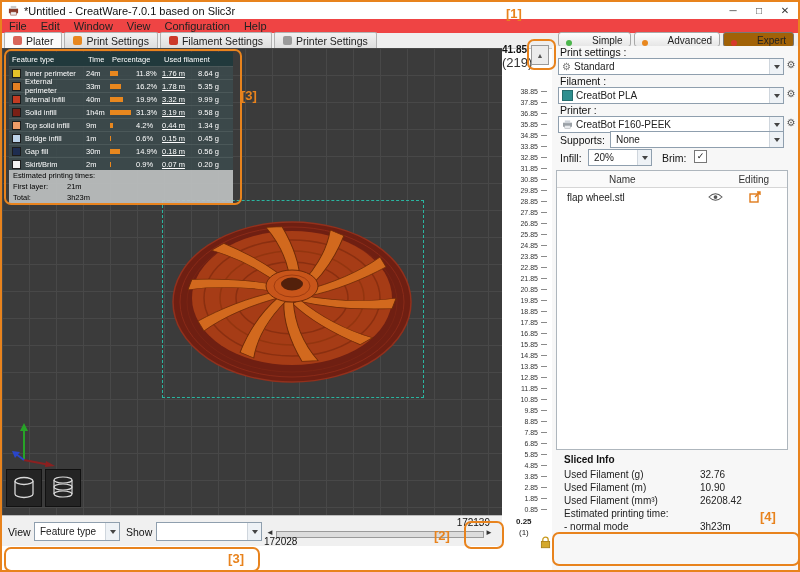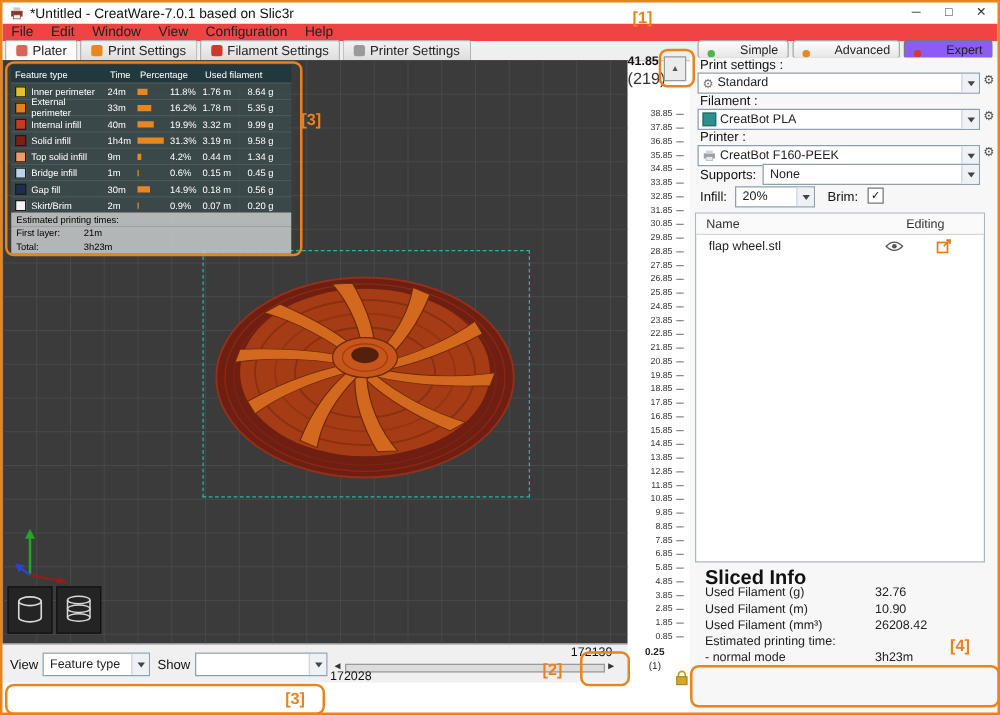--- a/index.html
+++ b/index.html
@@ -19,42 +19,42 @@
 
   .tabstrip{position:absolute;left:2px;top:33px;right:2px;height:15px;background:#efefef;border-bottom:1px solid #c9c9c9;display:flex;align-items:flex-end;}
   .tab{display:flex;align-items:center;gap:4px;height:15px;padding:0 8px;font-size:10.5px;
        border:1px solid #b2b2b2;border-bottom:none;background:linear-gradient(#f2f2f2,#dedede);
        margin-left:2px;border-radius:2px 2px 0 0;white-space:nowrap;}
   .tab.active{background:#fbfbfb;}
   .tab-icon{width:9px;height:9px;border-radius:2px;flex:0 0 auto;}
   .modes{margin-left:auto;display:flex;gap:3px;align-items:center;padding-right:4px;margin-bottom:1px;}
   .mode-btn{display:flex;align-items:flex-end;gap:20px;font-size:10px;border:1px solid #a8a8a8;border-radius:3px;
             background:linear-gradient(#fdfdfd,#e6e6e6);padding:0 7px;height:13px;white-space:nowrap;}
-  .mode-btn.active{background:#8b5cf6;border-color:#777;}
+  .mode-btn.active{background:#a16207;border-color:#777;}
   .mode-dot{width:6px;height:6px;border-radius:50%;flex:0 0 auto;}
 
   
   .viewport{position:absolute;left:2px;top:48px;width:500px;height:467px;background:#3b3b3b;
     background-image:linear-gradient(#484848 1px,transparent 1px),linear-gradient(90deg,#484848 1px,transparent 1px);
     background-size:27px 27px;overflow:hidden;}
   .sel-rect{position:absolute;left:160px;top:152px;width:260px;height:196px;border:1px dashed #2ab5a0;}
   .model{position:absolute;left:166px;top:158px;width:248px;height:184px;}
   .axes{position:absolute;left:8px;top:374px;width:46px;height:46px;}
   .cyl-btns{position:absolute;left:4px;top:421px;display:flex;gap:3px;}
   .cyl-btn{width:34px;height:36px;background:#242424;border:1px solid #111;display:flex;align-items:center;justify-content:center;}
 
   
   .legend{position:absolute;left:7px;top:4px;width:224px;font-size:7.5px;color:#fff;}
   .legend-header{display:flex;align-items:center;background:#21393c;height:14px;}
   .lh{display:inline-block;}
   .lh0{width:76px;padding-left:3px;}.lh1{width:24px;}.lh2{width:52px;}.lh3{width:66px;}
   .legend-row{display:flex;align-items:center;height:12px;background:rgba(60,74,77,0.9);border-top:1px solid rgba(95,108,108,0.45);padding-left:3px;}
   .swatch{width:7px;height:7px;border:1px solid #1c1c1c;margin-right:4px;flex:0 0 auto;}
   .lc-name{width:61px;}.lc-time{width:24px;}.lc-bar{width:26px;display:flex;align-items:center;}
-  .lc-pct{width:26px;}.lc-len{width:36px;}.lc-wt{width:28px;}
+  .lc-pct{width:26px;}.lc-len{width:36px;text-decoration:underline;}.lc-wt{width:28px;}
   .bar{display:inline-block;height:5px;background:#e8871e;}
   .est-title,.est-row{display:flex;align-items:center;background:rgba(190,193,193,0.92);color:#000;height:11px;padding-left:4px;}
   .est-label{width:54px;}
 
   
   .scale-col{position:absolute;left:500px;top:42px;width:52px;height:503px;font-size:7px;color:#222;}
   .scale-top-value{position:absolute;left:2px;top:2px;font-size:10px;font-weight:bold;color:#111;}
   .scale-top-count{position:absolute;left:2px;top:13px;font-size:13px;color:#333;}
   .scale-up-btn{position:absolute;left:31px;top:3px;width:16px;height:18px;background:#ececec;border:1px solid #9a9a9a;
                 font-size:7px;color:#555;display:flex;align-items:center;justify-content:center;}
@@ -74,28 +74,28 @@
   .combo .c-icon{margin:0 3px 0 3px;flex:0 0 auto;display:flex;align-items:center;}
   .combo .c-text{flex:1;white-space:nowrap;overflow:hidden;}
   .combo .c-arrow{width:13px;align-self:stretch;border-left:1px solid #cfd6dd;background:#eef2f6;display:flex;align-items:center;justify-content:center;}
   .combo .c-arrow::after{content:"";border-left:3px solid transparent;border-right:3px solid transparent;border-top:4px solid #444;}
   .gear-btn{position:absolute;width:12px;height:12px;font-size:10px;line-height:12px;color:#555;text-align:center;}
   .fil-swatch{width:9px;height:9px;background:#2e8f8f;border:1px solid #246d6d;}
   .checkbox{position:absolute;width:11px;height:11px;background:#fff;border:1px solid #777;font-size:9px;line-height:10px;text-align:center;color:#111;}
 
   .file-list{position:absolute;left:4px;top:124px;width:230px;height:278px;background:#fff;border:1px solid #aeb6bd;}
   .fl-header{display:flex;height:16px;align-items:center;border-bottom:1px solid #d6d6d6;font-size:10px;color:#333;background:#fafafa;}
-  .fl-h-name{padding-left:8px;width:160px;}
+  .fl-h-name{padding-left:8px;width:160px;margin-left:44px;}
   .fl-h-edit{width:60px;}
   .file-row{display:flex;align-items:center;height:18px;font-size:10px;}
   .file-name{padding-left:10px;width:128px;white-space:nowrap;}
   .fr-eye{width:40px;display:flex;justify-content:center;}
   .fr-edit{width:40px;display:flex;justify-content:center;}
 
-  .sliced-title{position:absolute;left:12px;top:408px;font-weight:bold;font-size:16px;color:#111;text-align:center;}
+  .sliced-title{position:absolute;left:12px;top:408px;font-weight:bold;font-size:10px;color:#111;text-align:center;}
   .sliced-rows{position:absolute;left:12px;top:422px;width:226px;}
   .si-row{display:flex;height:13px;font-size:10px;align-items:center;}
   .si-label{width:136px;white-space:nowrap;}
   .si-value{width:80px;white-space:nowrap;}
 
   .export-btn{position:absolute;left:4px;top:492px;width:238px;height:20px;border:1px solid #8f8f8f;border-radius:2px;
               background:linear-gradient(#f8f8f8,#dcdcdc);font-size:10.5px;color:#111;
               display:flex;align-items:center;justify-content:center;}
 
   

